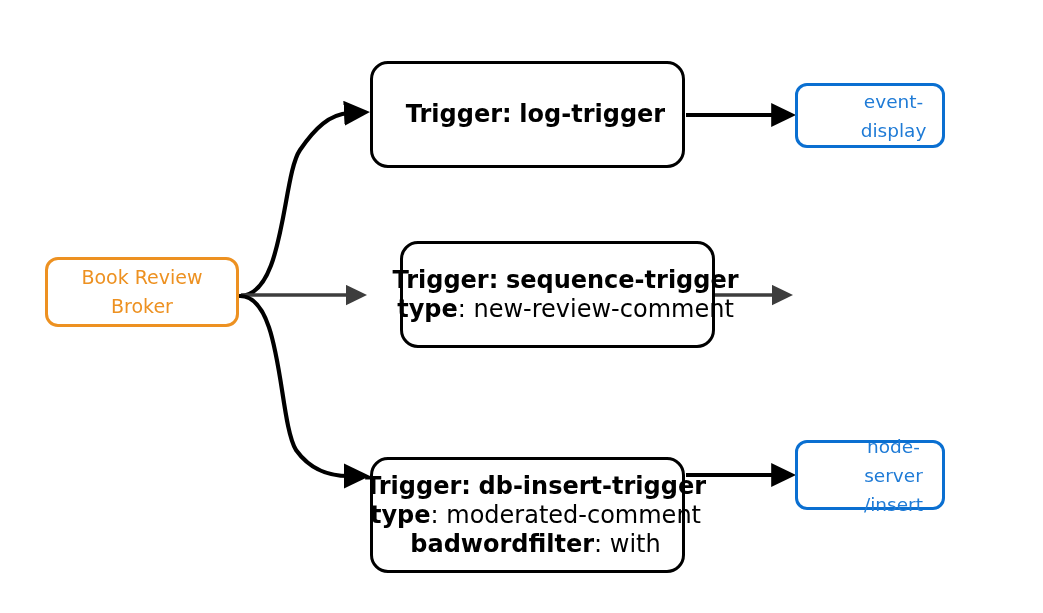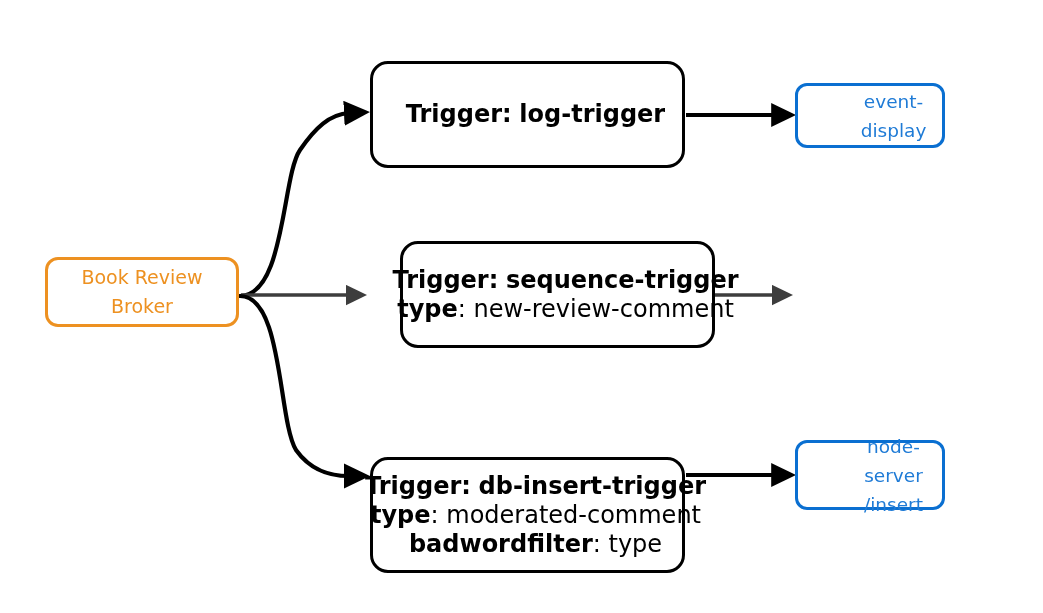--- a/index.html
+++ b/index.html
@@ -132,21 +132,21 @@
     </div>
   </div>
 
   <div class="node trigger-node" id="node-trigger-db">
     <div class="trigger-line">
       <b>Trigger:</b>
       <b>db-insert-trigger</b>
     </div>
     <div class="trigger-line"><b>type</b><span class="val">: moderated-comment</span>
     </div>
-    <div class="trigger-line"><b>badwordfilter</b><span class="val">: type</span>
+    <div class="trigger-line"><b>badwordfilter</b><span class="val">: with</span>
     </div>
   </div>
 
   <div class="node target-node" id="node-event-display">
     <div>event-display</div>
   </div>
 
 
   <div class="node target-node" id="node-node-server">
     <div>node-server</div>

